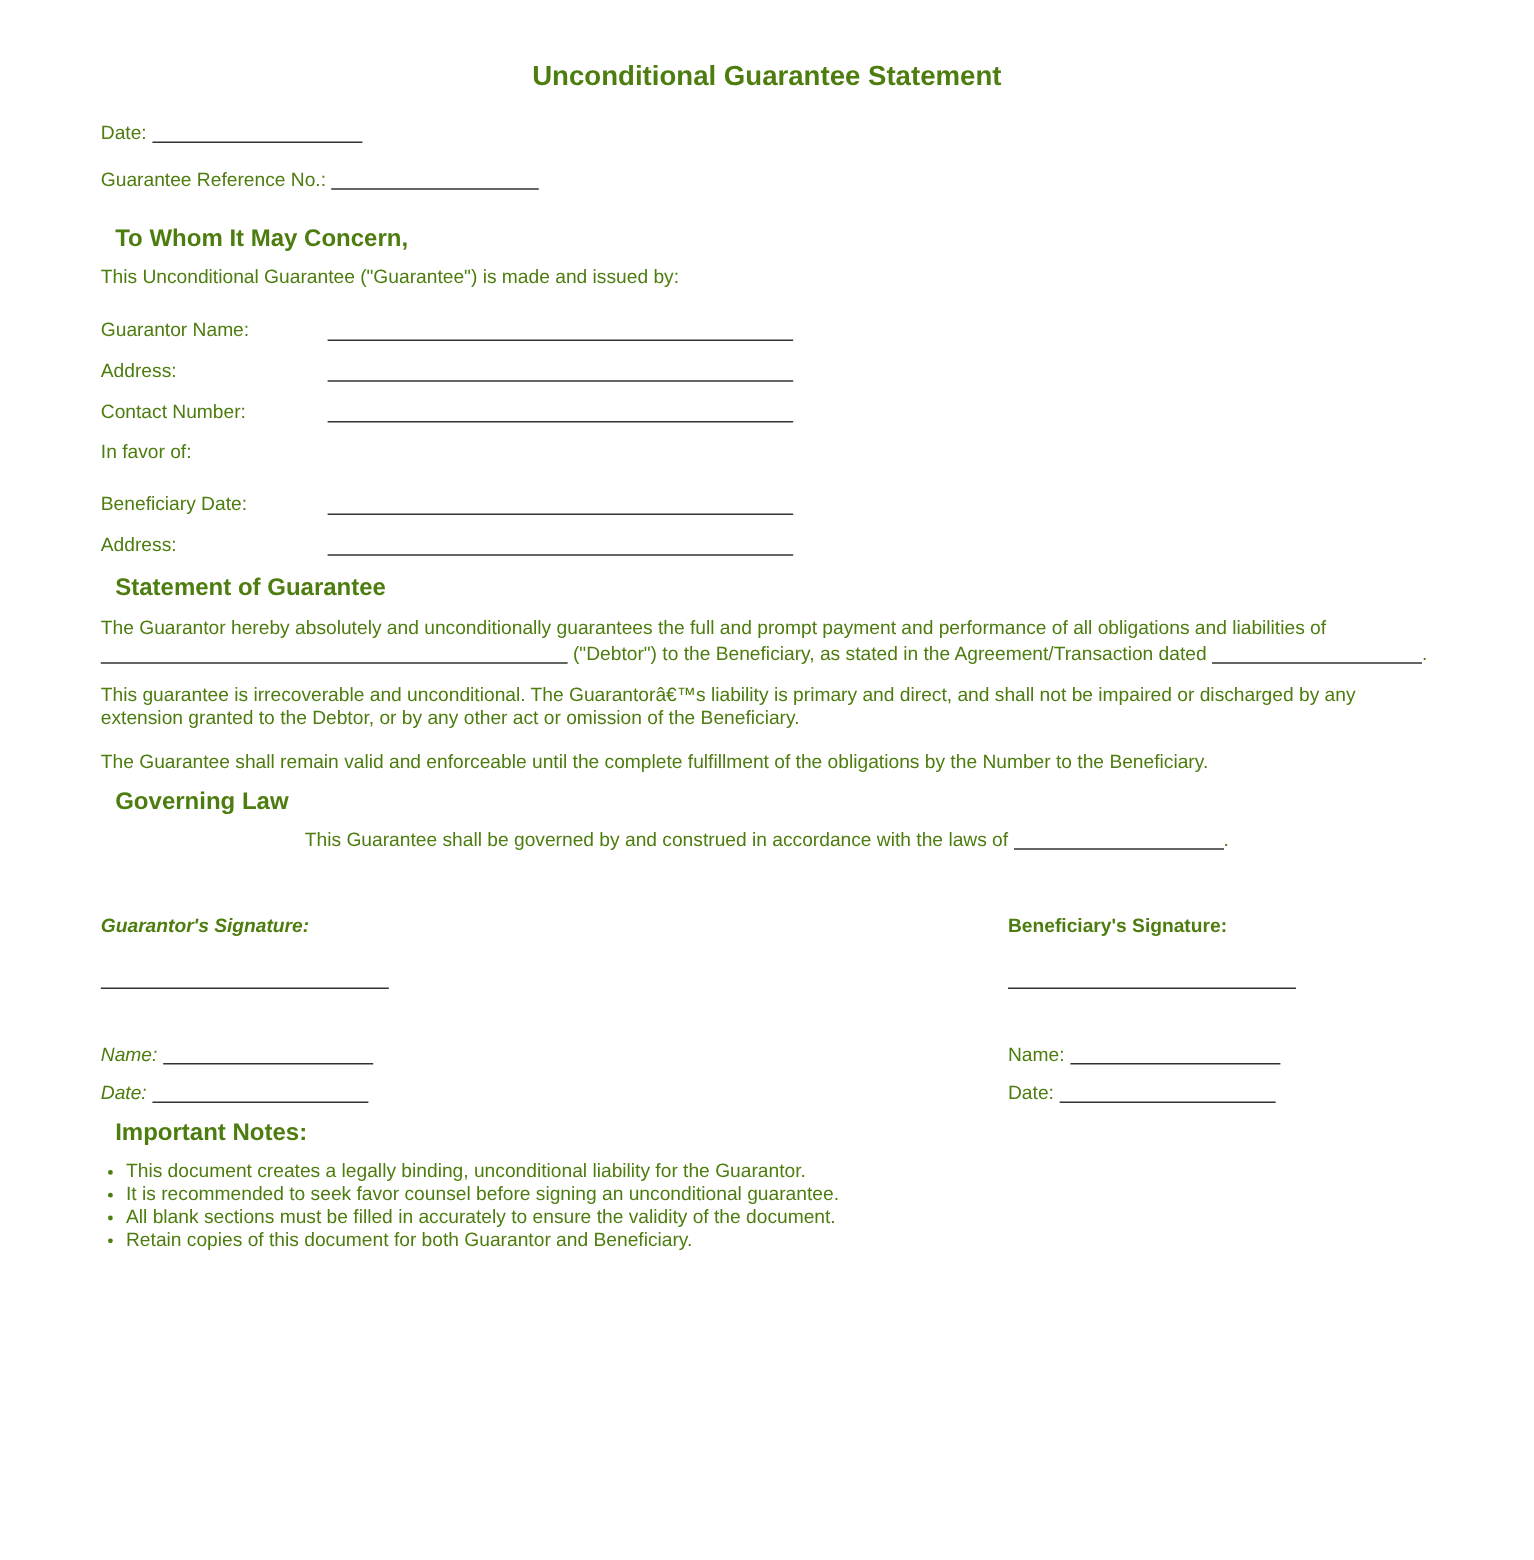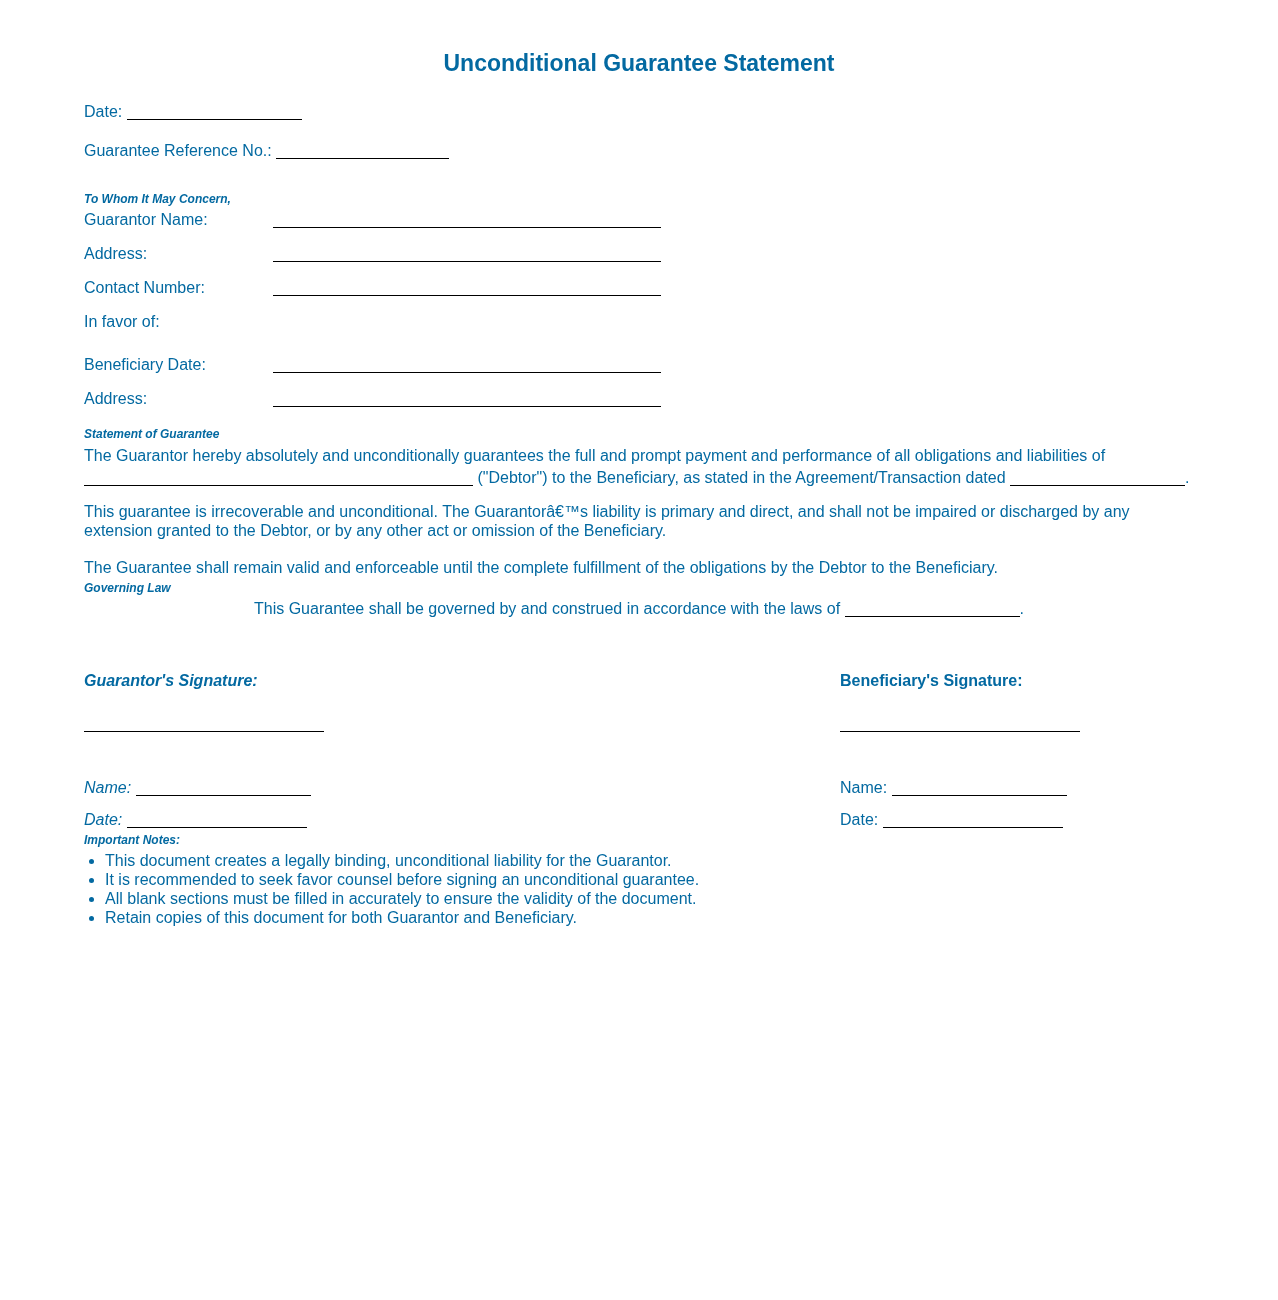--- a/index.html
+++ b/index.html
@@ -6,40 +6,39 @@
     margin: 0;
     padding: 0;
     background: #ffffff;
   }
   .page {
     position: relative;
     width: 1278px;
     height: 1300px;
     box-sizing: border-box;
     background: #ffffff;
-    color: #0369a1;
+    color: #4d7c0f;
     font-family: "Liberation Sans", "DejaVu Sans", sans-serif;
     font-size: 16px;
     line-height: 19px;
     padding: 50px 84px 0 84px;
     overflow: hidden;
   }
   h1.doc-title {
     font-size: 23px;
     line-height: 26px;
     font-weight: bold;
     text-align: center;
     margin: 0 0 26px 0;
   }
   h2.section-heading {
-    font-size: 12px;
+    font-size: 20px;
     line-height: 22px;
     font-weight: bold;
-    margin: 0;
-    font-style: italic;
+    margin: 12px;
   }
   p { margin: 0; }
   .blank {
     display: inline-block;
     border-bottom: 1px solid #000000;
     height: 15px;
     vertical-align: -3px;
   }
   .w173 { width: 173px; }
   .w175 { width: 175px; }
@@ -107,20 +106,21 @@
     <span class="blank w175"></span>
   </p>
 
   <p class="top-row2">
     <span>Guarantee Reference No.:</span>
     <span class="blank w173"></span>
   </p>
 
   <h2 class="section-heading salutation">To Whom It May Concern,</h2>
 
+  <p class="intro">This Unconditional Guarantee ("Guarantee") is made and issued by:</p>
 
   <div class="field-row">
     <span class="field-label">Guarantor Name:</span>
     <span class="blank w388"></span>
   </div>
 
   <div class="field-row">
     <span class="field-label">Address:</span>
     <span class="blank w388"></span>
   </div>
@@ -146,21 +146,21 @@
 
   <h2 class="section-heading statement-heading">Statement of Guarantee</h2>
 
   <p class="statement-p1"><span>The Guarantor hereby absolutely and unconditionally guarantees the full and prompt payment and performance of all obligations and liabilities of</span>
     <span class="blank w389"></span>
     <span>("Debtor") to the Beneficiary, as stated in the Agreement/Transaction dated</span>
     <span class="blank w175"></span><span>.</span></p>
 
   <p class="statement-p2">This guarantee is irrecoverable and unconditional. The Guarantorâ€™s liability is primary and direct, and shall not be impaired or discharged by any extension granted to the Debtor, or by any other act or omission of the Beneficiary.</p>
 
-  <p class="statement-p3">The Guarantee shall remain valid and enforceable until the complete fulfillment of the obligations by the Debtor to the Beneficiary.</p>
+  <p class="statement-p3">The Guarantee shall remain valid and enforceable until the complete fulfillment of the obligations by the Number to the Beneficiary.</p>
 
   <h2 class="section-heading law-heading">Governing Law</h2>
 
   <p class="law-p"><span>This Guarantee shall be governed by and construed in accordance with the laws of</span>
     <span class="blank w175"></span><span>.</span></p>
 
   <div class="sig-grid">
 
     <div class="sig-col-left">
       <p class="sig-heading">Guarantor's Signature:</p>

